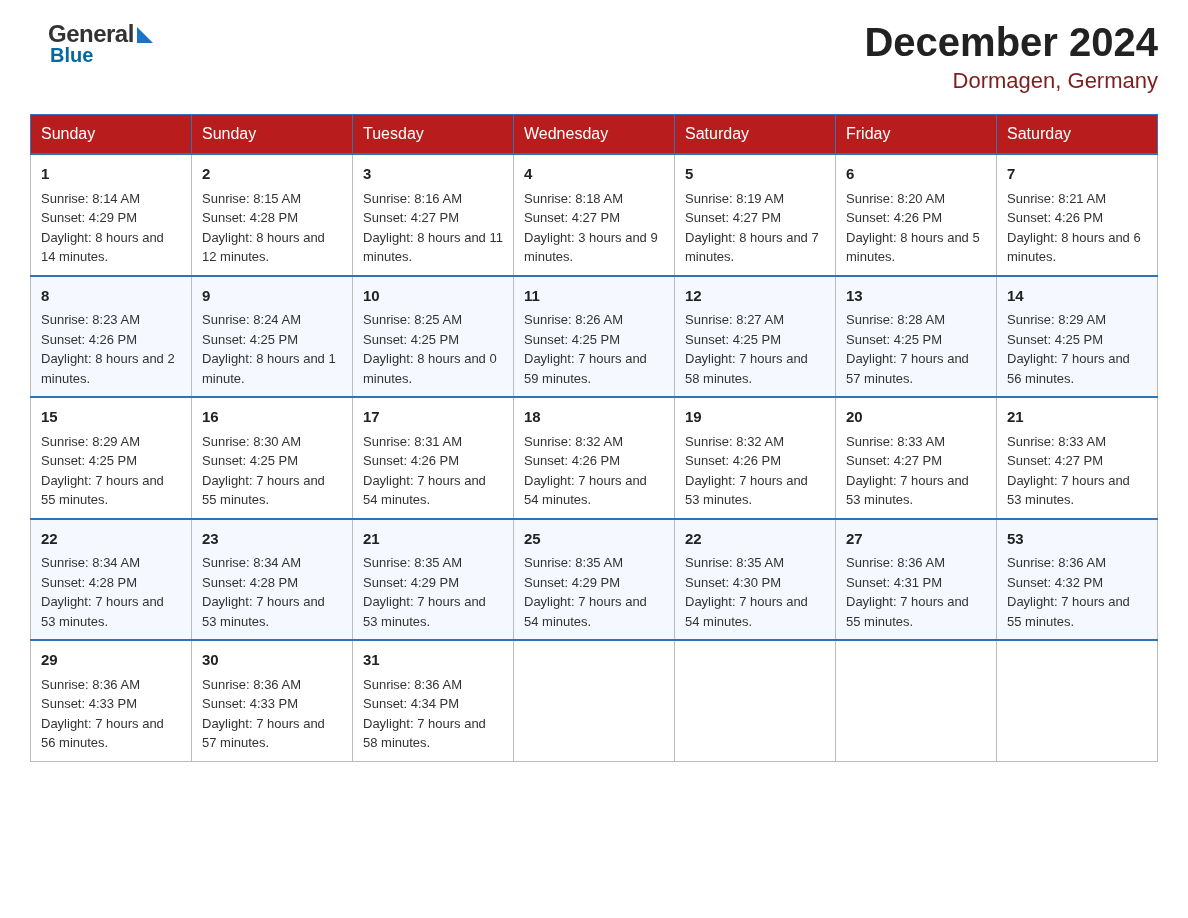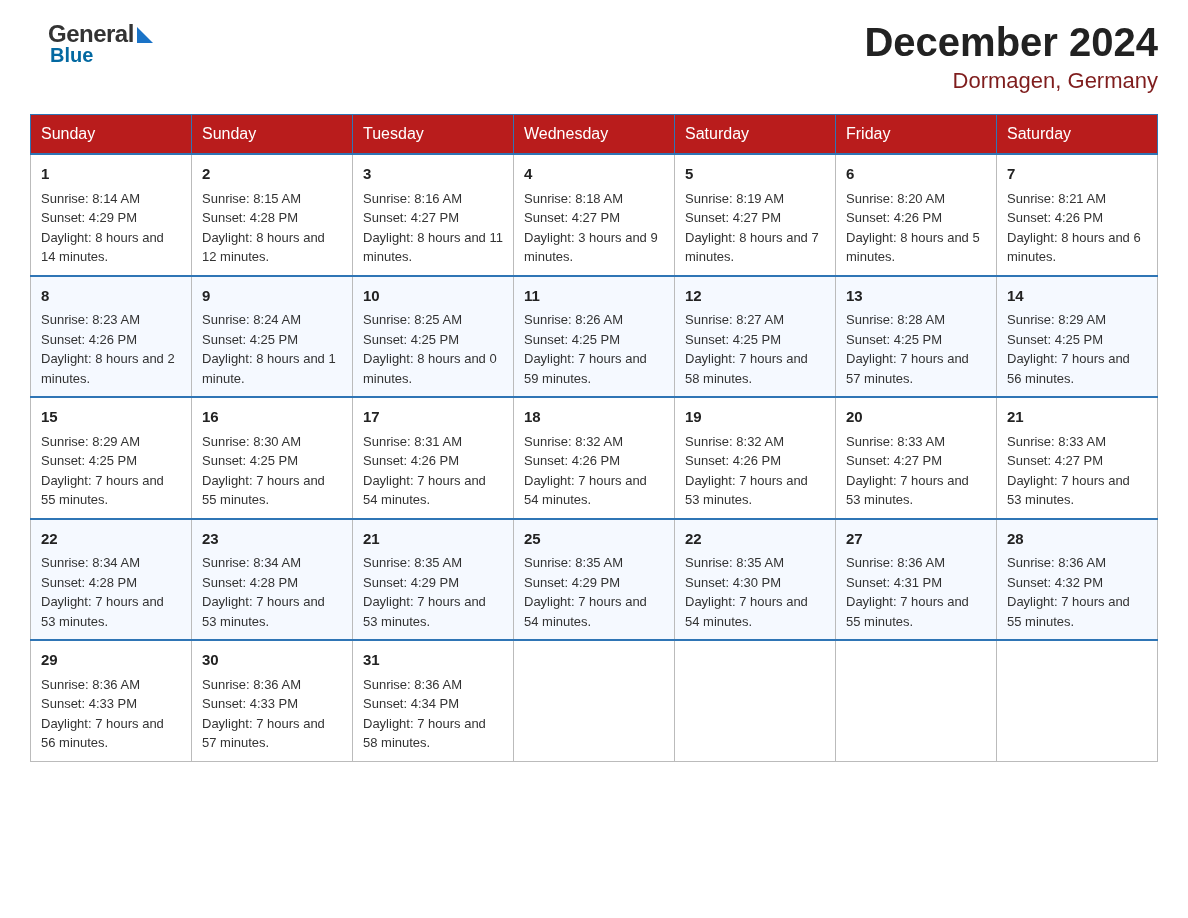--- a/index.html
+++ b/index.html
@@ -301,21 +301,21 @@
         <span>Sunset: 4:30 PM</span><br>
         <span>Daylight: 7 hours and 54 minutes.</span>
       </td>
         <td>
         <span class="day-num">27</span>
         <span>Sunrise: 8:36 AM</span><br>
         <span>Sunset: 4:31 PM</span><br>
         <span>Daylight: 7 hours and 55 minutes.</span>
       </td>
         <td>
-        <span class="day-num">28</span>
+        <span class="day-num">53</span>
         <span>Sunrise: 8:36 AM</span><br>
         <span>Sunset: 4:32 PM</span><br>
         <span>Daylight: 7 hours and 55 minutes.</span>
       </td>
       </tr>
       <tr class="week-row">
         <td>
         <span class="day-num">29</span>
         <span>Sunrise: 8:36 AM</span><br>
         <span>Sunset: 4:33 PM</span><br>

